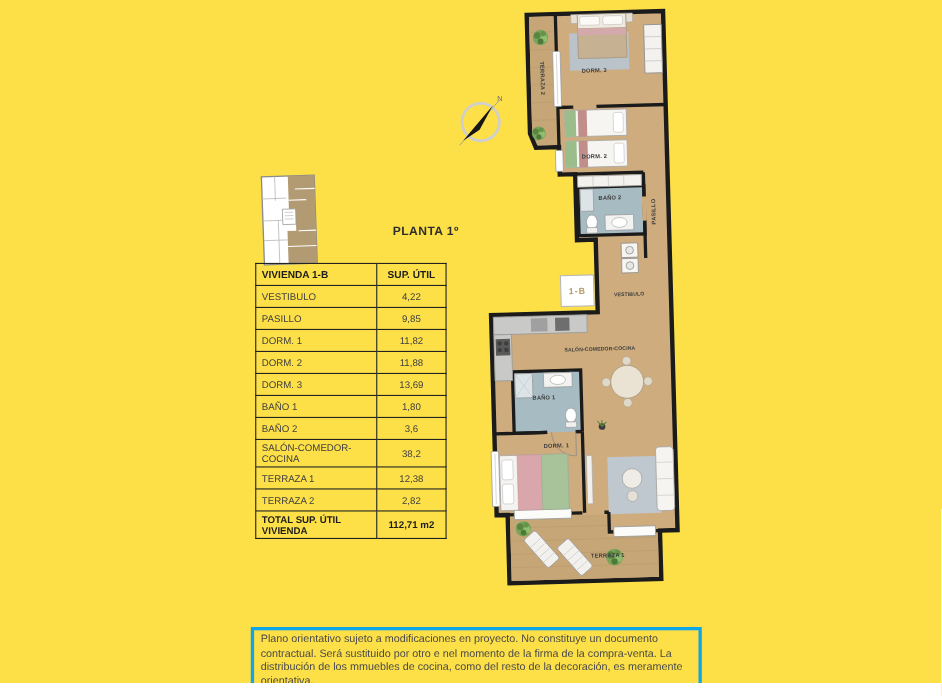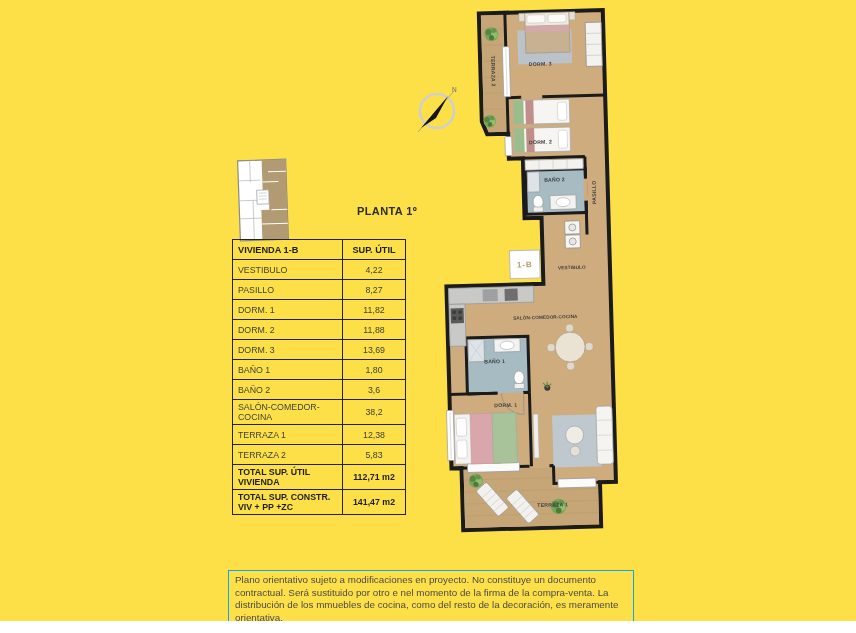--- a/index.html
+++ b/index.html
@@ -10,21 +10,21 @@
 
   table.area-table { position:absolute; left:232px; top:239px; width:174px;
                      border-collapse:collapse; table-layout:fixed; }
   table.area-table td { border:1.2px solid #222; padding:2px 5px; font-size:8.8px;
                         color:#404040; height:15px; vertical-align:middle; overflow:hidden; }
   table.area-table td.val { width:52px; text-align:center; }
   table.area-table td.h   { font-weight:bold; font-size:9.2px; color:#1d1d1d; }
   table.area-table td.total { font-weight:bold; color:#1d1d1d; white-space:pre-line; }
 
   .disclaimer { position:absolute; left:228px; top:570px; width:392px;
-                border:1px solid #0ea5e9; padding:3px 6px 5px 6px; font-size:9.8px;
+                border:3px solid #0ea5e9; padding:3px 6px 5px 6px; font-size:9.8px;
                 line-height:1.28; color:#4a4a4a; }
 
   svg { position:absolute; }
   svg text { font-family:"Liberation Sans", sans-serif; }
   .rlabel  { font-size:5.2px; font-weight:bold; fill:#3f3f3f; letter-spacing:0.2px; }
   .rlabel-sm { font-size:4.7px; font-weight:bold; fill:#3f3f3f; letter-spacing:0.1px; }
   .unit-label { font-size:8px; fill:#b49a64; letter-spacing:1px; font-weight:bold; }
   .north-label { font-size:6.5px; fill:#6a6a6a; }
 </style>
 </head>
@@ -57,21 +57,21 @@
       </tr>
     </tbody>
     <tbody>
     <tr>
       <td>VESTIBULO</td>
       <td class="val">4,22</td>
     </tr>
 
     <tr>
       <td>PASILLO</td>
-      <td class="val">8,27</td>
+      <td class="val">9,85</td>
     </tr>
 
     <tr>
       <td>DORM. 1</td>
       <td class="val">11,82</td>
     </tr>
 
     <tr>
       <td>DORM. 2</td>
       <td class="val">11,88</td>
@@ -97,34 +97,29 @@
       <td class="val">38,2</td>
     </tr>
 
     <tr>
       <td>TERRAZA 1</td>
       <td class="val">12,38</td>
     </tr>
 
     <tr>
       <td>TERRAZA 2</td>
-      <td class="val">5,83</td>
+      <td class="val">2,82</td>
     </tr>
   </tbody>
     <tbody>
     <tr>
       <td class="total">TOTAL SUP. ÚTIL VIVIENDA</td>
       <td class="total val">112,71 m2</td>
     </tr>
 
-    <tr>
-      <td class="total">TOTAL SUP. CONSTR.
-VIV + PP +ZC</td>
-      <td class="total val">141,47 m2</td>
-    </tr>
   </tbody>
   </table>
 
   <svg style="left:407px; top:80px;" width="62" height="62" viewBox="0 0 62 62">
     <circle cx="30" cy="31" r="17" fill="none" stroke="#cfcfcf" stroke-width="2.5"></circle>
     <line x1="11" y1="52" x2="47" y2="11" stroke="#9a9a9a" stroke-width="0.8"></line>
     <polygon points="14,48 41,16 29,38" fill="#161616"></polygon>
     <text class="north-label" x="45" y="12">N</text>
   </svg>
 

